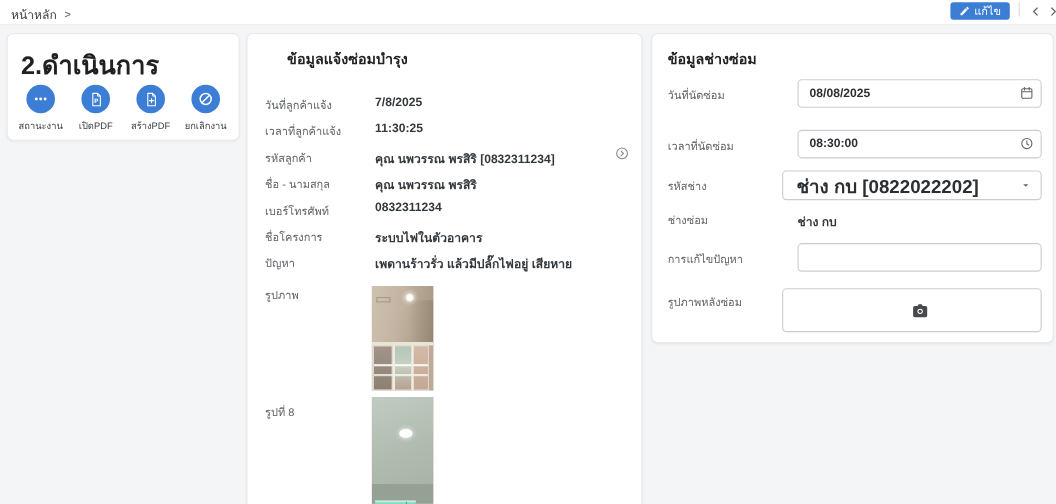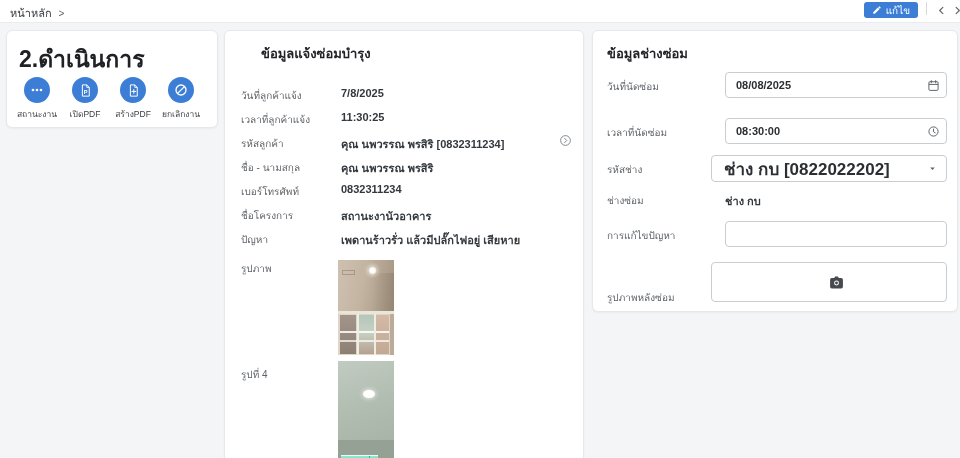--- a/index.html
+++ b/index.html
@@ -25,21 +25,21 @@
   .nav-chevron.next { margin-right:-5px; }
 
   
   .card { position:absolute; background:#fff; border:1px solid #e6e8ec; border-radius:6px;
     box-shadow:0 1px 2px rgba(60,64,67,.05); }
   .card-title { font-weight:700; color:#202124; font-size:13px; }
 
   
   .action-card { left:6px; top:30px; width:212px; height:98px; }
   .action-title { position:absolute; left:12px; top:10px; font-size:23px; font-weight:700; color:#202124; }
-  .action-row { position:absolute; left:0; right:0; top:46px; display:flex; justify-content:flex-start; padding:0 6px; }
+  .action-row { position:absolute; left:0; right:0; top:46px; display:flex; justify-content:space-between; padding:0 6px; }
   .action-item { display:flex; flex-direction:column; align-items:center; width:48px; cursor:pointer; }
   .action-circle { width:26px; height:26px; border-radius:50%; background:#3c7ed6; display:flex;
     align-items:center; justify-content:center; }
   .action-label { font-size:8.5px; color:#3c4043; margin-top:4px; white-space:nowrap; }
 
   
   .request-card { left:224px; top:30px; width:360px; height:440px; }
   .request-title { position:absolute; left:24px; top:12px;margin-left:12px; }
   .req-row { position:absolute; left:16px; right:16px; height:14px; }
   .req-label { position:absolute; left:0; top:0; font-size:10px; color:#5f6368; }
@@ -209,21 +209,21 @@
     <div class="req-row" style="top:129px">
       <span class="req-label">ชื่อ - นามสกุล</span>
       <span class="req-value">คุณ นพวรรณ พรสิริ</span>
     </div>
     <div class="req-row" style="top:153px">
       <span class="req-label">เบอร์โทรศัพท์</span>
       <span class="req-value">0832311234</span>
     </div>
     <div class="req-row" style="top:177px">
       <span class="req-label">ชื่อโครงการ</span>
-      <span class="req-value">สถานะงานัวอาคาร</span>
+      <span class="req-value">ระบบไฟในตัวอาคาร</span>
     </div>
     <div class="req-row" style="top:201px">
       <span class="req-label">ปัญหา</span>
       <span class="req-value">เพดานร้าวรั่ว แล้วมีปลั๊กไฟอยู่ เสียหาย</span>
     </div>
 
     <span class="photo-label" style="top:230px">รูปภาพ</span>
     <div class="photo photo-1">
       <div class="p1-ceiling"></div>
       <div class="p1-corner"></div>
@@ -235,21 +235,21 @@
         <div class="p1-pane-c"></div>
         <div class="p1-wallstrip"></div>
         <div class="p1-rail-1"></div>
         <div class="p1-rail-2"></div>
         <div class="p1-mull-1"></div>
         <div class="p1-mull-2"></div>
         <div class="p1-top"></div>
       </div>
     </div>
 
-    <span class="photo-label" style="top:336px">รูปที่ 4</span>
+    <span class="photo-label" style="top:336px">รูปที่ 8</span>
     <div class="photo photo-2">
       <div class="p2-ceiling"></div>
       <div class="p2-light"></div>
       <div class="p2-wall"></div>
       <div class="p2-cabinet"></div>
       <div class="p2-cab-line"></div>
     </div>
   </div>
 
   <div class="card tech-card">
@@ -290,21 +290,21 @@
     </div>
 
     <span class="tech-label" style="top:162px">ช่างซ่อม</span>
     <span class="ctrl static-value" style="top:161px">ช่าง กบ</span>
 
     <span class="tech-label" style="top:197px">การแก้ไขปัญหา</span>
     <div class="ctrl input-wrap" style="top:190px">
       <input type="text" style="padding-right: 10px;" value="">
     </div>
 
-    <span class="tech-label" style="top:259px">รูปภาพหลังซ่อม</span>
+    <span class="tech-label" style="top:236px">รูปภาพหลังซ่อม</span>
     <div class="ctrl upload-box" style="top:231px">
       <span style="display:flex">
         <svg width="17" height="15" viewBox="0 0 24 22">
             <path d="M8.6 4.5 10 2.2h4L15.4 4.5H19a2.4 2.4 0 0 1 2.4 2.4v10.4A2.4 2.4 0 0 1 19 19.7H5a2.4 2.4 0 0 1-2.4-2.4V6.9A2.4 2.4 0 0 1 5 4.5h3.6z" fill="#46494d"></path>
             <circle cx="12" cy="11.8" r="3.6" fill="#ffffff"></circle>
             <circle cx="12" cy="11.8" r="2.1" fill="#46494d"></circle>
           </svg>
       </span>
     </div>
   </div>

